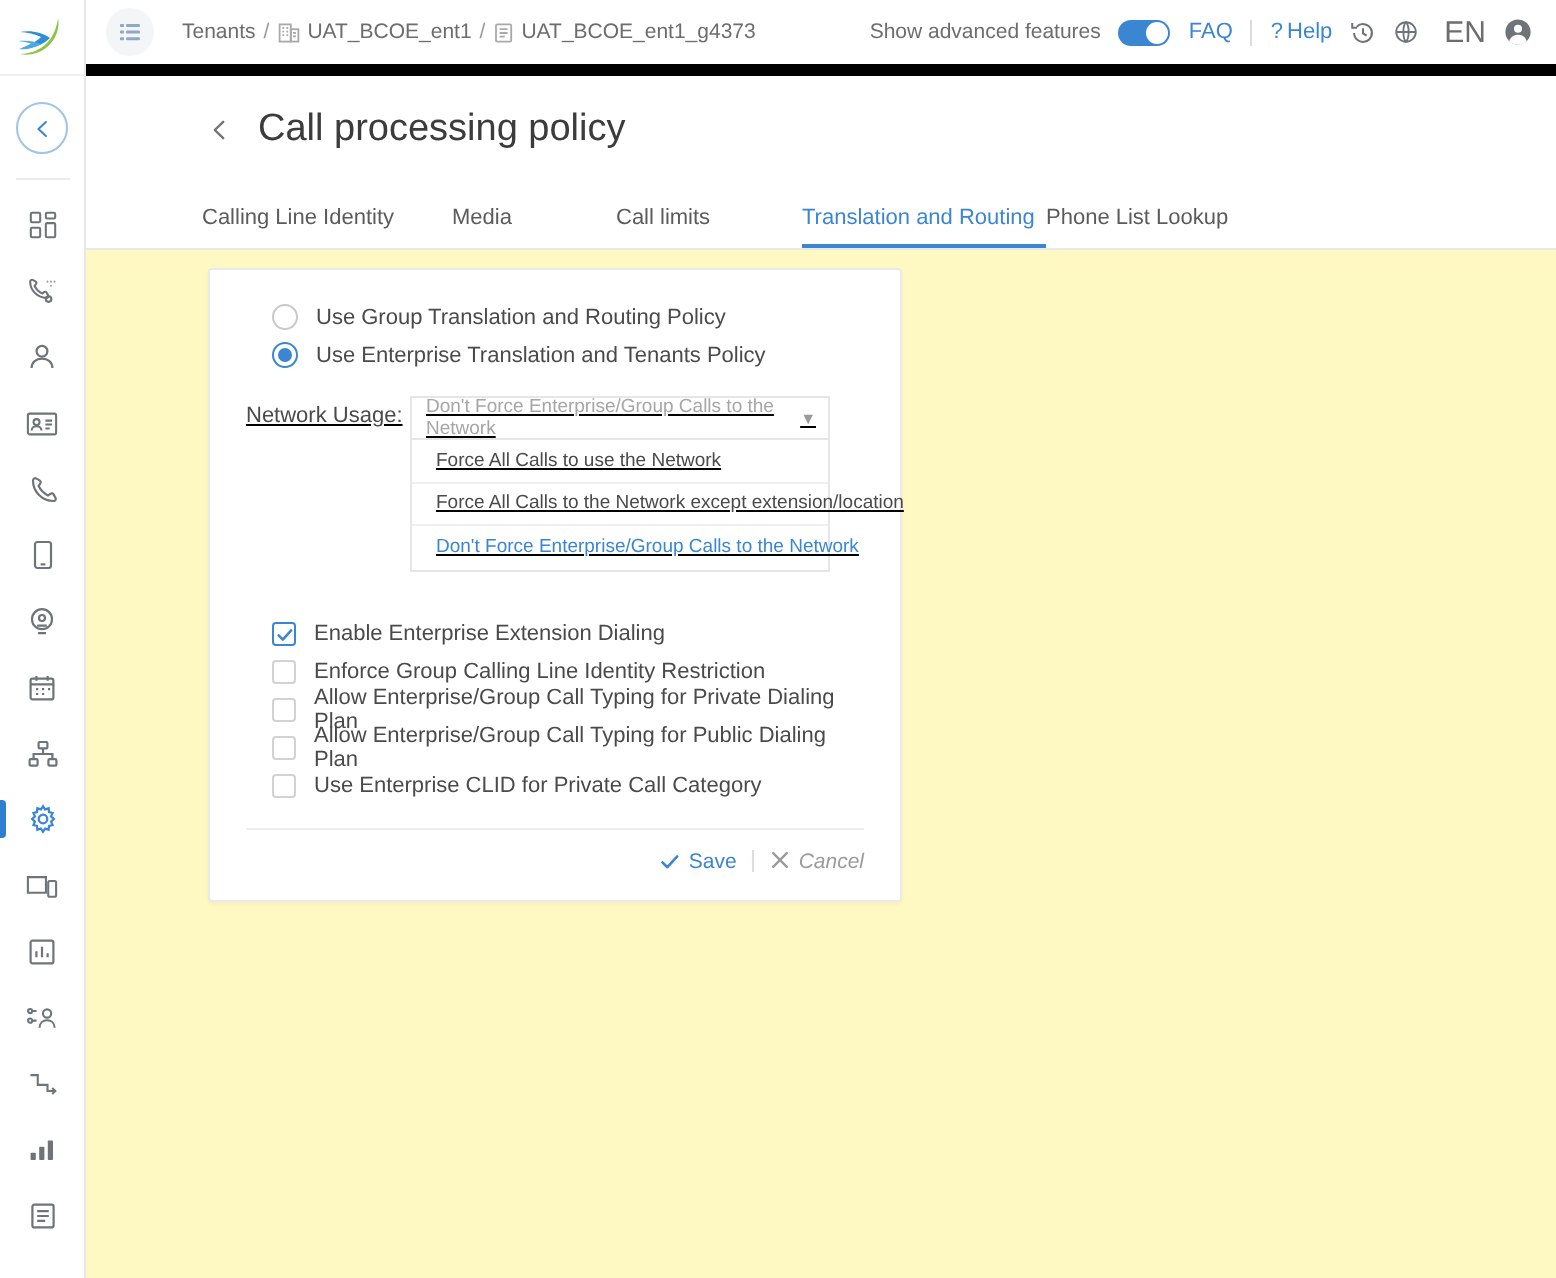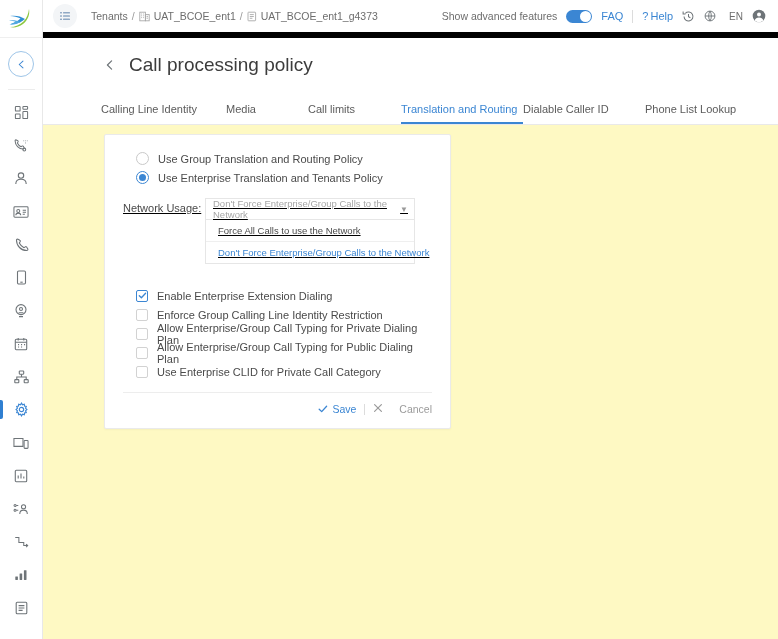--- a/index.html
+++ b/index.html
@@ -79,21 +79,21 @@
   }
   .toggle .knob {
     position: absolute; right: 1px; top: 1px;
     width: 11px; height: 11px; border-radius: 50%; background: #fff;
   }
   .link-blue { font-size: 11px; color: #3b86d3; cursor: pointer; }
   .vdiv { width: 1px; height: 13px; background: #dcdcdc; }
   .help-link { font-size: 11px; color: #3b86d3; cursor: pointer; display: flex; align-items: center; gap: 2px; }
   .icon-btn { cursor: pointer; display: flex; align-items: center; }
   .lang { display: flex; align-items: center; gap: 2px; cursor: pointer; }
-  .lang span { font-size: 10px; color: #6d6d6d; padding-left: 11px; }
+  .lang span { font-size: 15px; color: #6d6d6d; padding-left: 11px; }
 
   
   .page-head {
     background: #fff; padding: 14px 0 0 0;
     border-bottom: 1px solid #e9e9e9;
   }
   .title-row { display: flex; align-items: center; padding: 0 0 0 58px; height: 26px; }
   .back-btn {
     width: 20px; height: 20px; display: flex; align-items: center; justify-content: center;
     cursor: pointer; margin-right: 9px; margin-left: -1px;
@@ -159,21 +159,21 @@
     width: 12px; height: 12px; border: 1px solid #d2d2d2; background: #fff;
     border-radius: 2px; flex: 0 0 12px; margin-left: 13px; margin-right: 9px;
     display: flex; align-items: center; justify-content: center;
   }
   .cb.checked { border-color: #3b86d3; }
   .cb-label { font-size: 11px; color: #4a4a4a; }
 
   .card-sep { height: 1px; background: #ededed; margin: 11px 0 0 0; }
   .actions { display: flex; align-items: center; justify-content: flex-end; gap: 8px; margin-top: 10px; }
   .btn-save { display: flex; align-items: center; gap: 4px; font-size: 10.5px; color: #3b86d3; cursor: pointer; }
-  .btn-cancel { display: flex; gap: 16px; font-size: 10.5px; color: #9b9b9b; cursor: pointer; }
+  .btn-cancel { display: flex; gap: 4px; font-size: 10.5px; color: #9b9b9b; cursor: pointer; font-style: italic; }
   .act-div { width: 1px; height: 11px; background: #dcdcdc; }
 </style>
 </head>
 <body>
 
 <div class="app">
 
   <div class="sidebar">
 
     <div class="logo-cell">
@@ -409,21 +409,20 @@
           </svg>
         </div>
         <span class="page-title">Call processing policy</span>
       </div>
 
       <div class="tabs">
         <div class="tab" style="width:125px">Calling Line Identity</div>
         <div class="tab" style="width:82px">Media</div>
         <div class="tab" style="width:93px">Call limits</div>
         <div class="tab active" style="width:122px">Translation and Routing</div>
-        <div class="tab" style="width:122px">Dialable Caller ID</div>
         <div class="tab">Phone List Lookup</div>
       </div>
     </div>
 
     <div class="content">
       <div class="card">
 
         <div class="radio-row">
           <span class="radio"></span>
           <span class="radio-label">Use Group Translation and Routing Policy</span>
@@ -436,20 +435,21 @@
 
         <div class="nu-row">
           <span class="nu-label">Network Usage:</span>
           <div class="select-wrap">
             <div class="select-trigger">
               <span>Don't Force Enterprise/Group Calls to the Network</span>
               <span class="caret">▼</span>
             </div>
             <div class="select-menu">
               <div class="opt">Force All Calls to use the Network</div>
+              <div class="opt">Force All Calls to the Network except extension/location</div>
               <div class="opt selected">Don't Force Enterprise/Group Calls to the Network</div>
             </div>
           </div>
         </div>
 
         <div class="cb-group">
 
           <div class="cb-row">
             <span class="cb checked">
               <svg width="9" height="9" viewBox="0 0 9 9">

